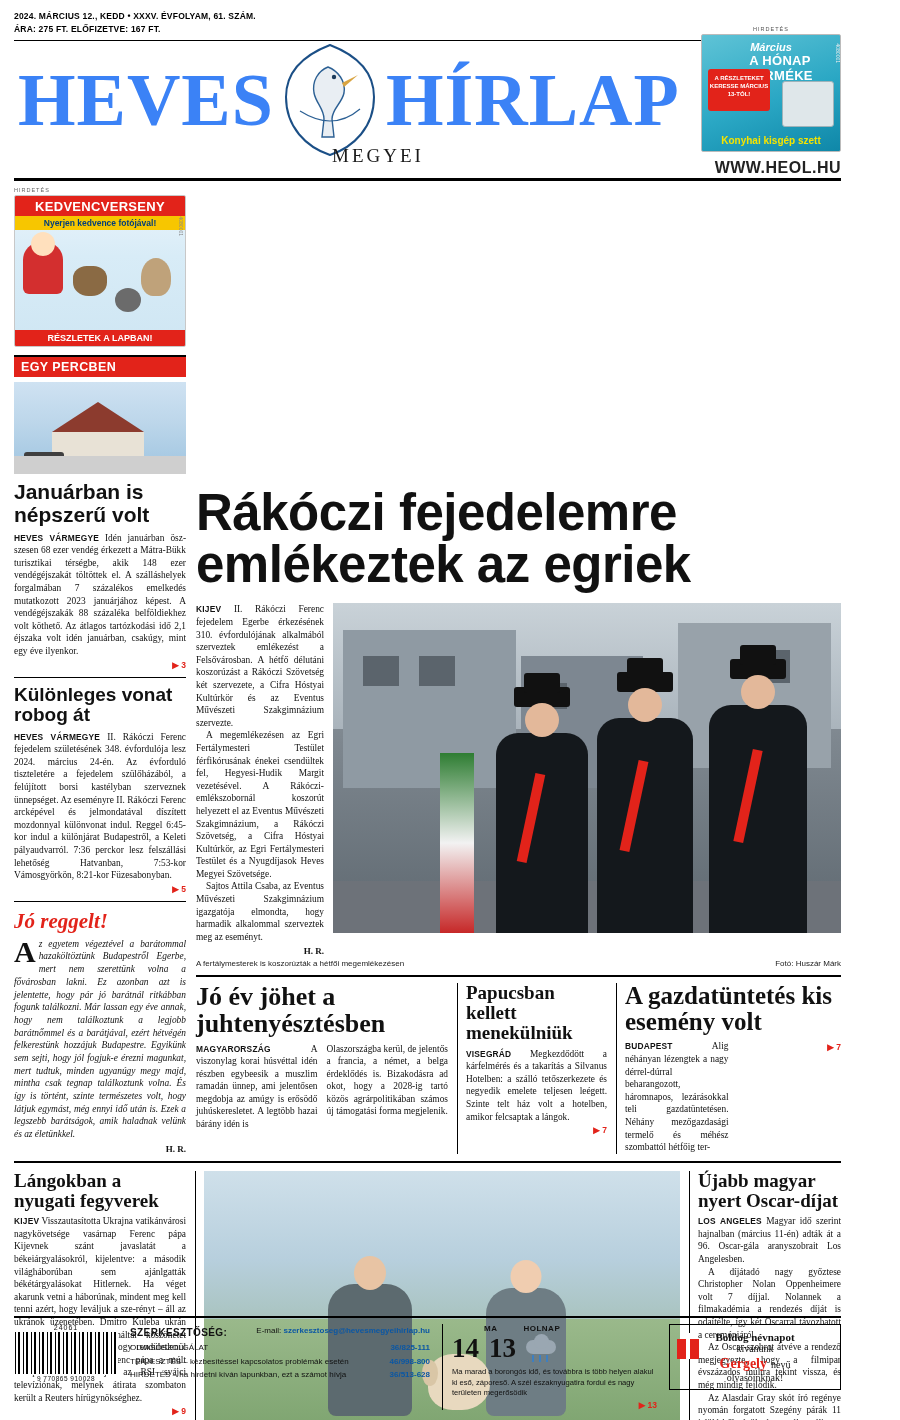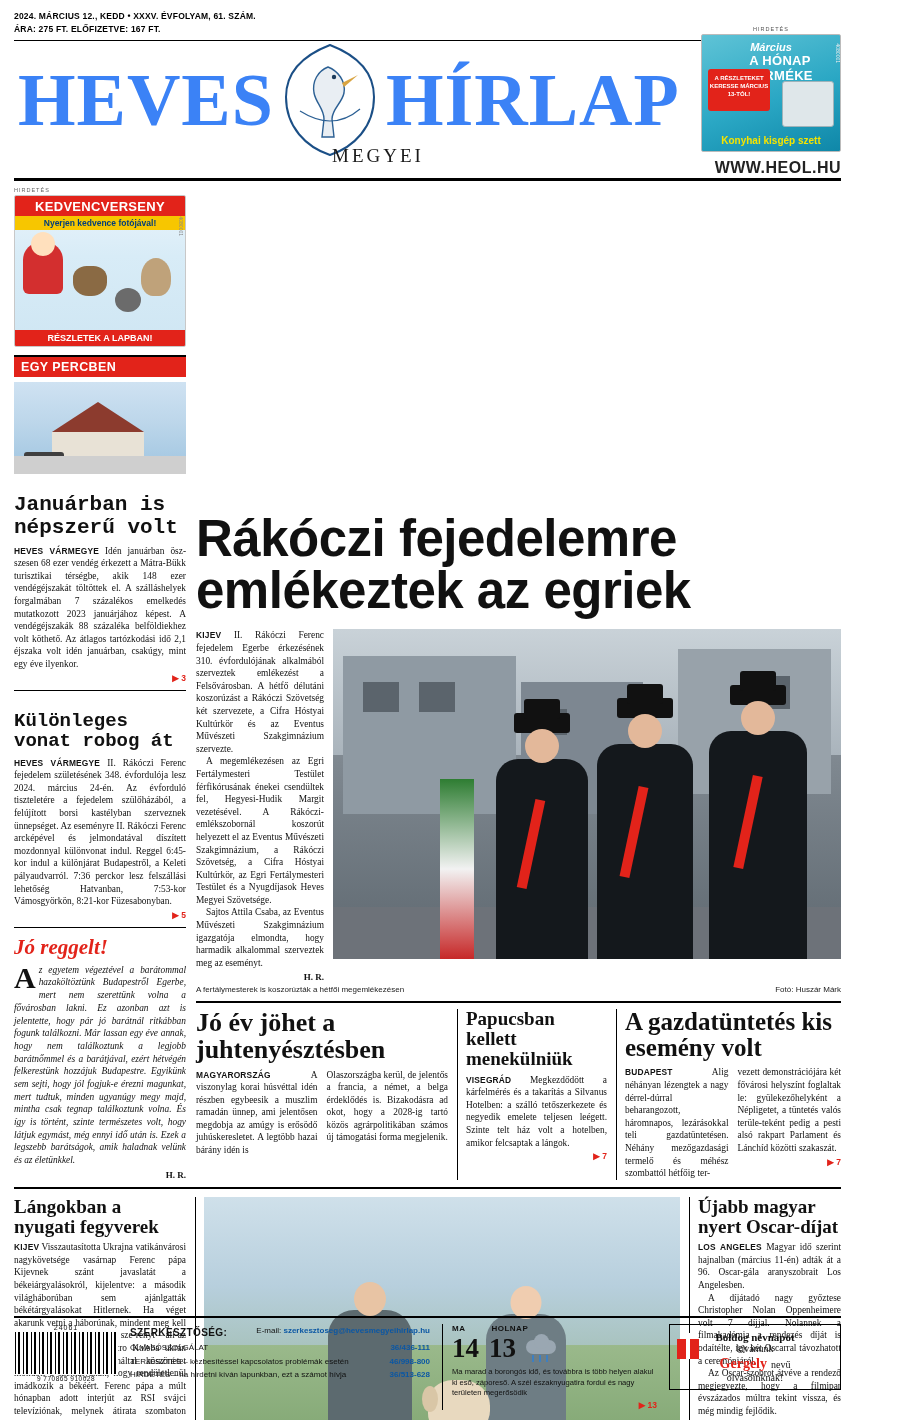--- a/index.html
+++ b/index.html
@@ -62,21 +62,21 @@
 
   
   .epb { margin-top:8px; border-top:2px solid #000; }
   .epb-head { background:#e2231a; color:#fff; font-family:"Liberation Sans", sans-serif; font-weight:bold; font-size:12.5px; padding:3px 7px; letter-spacing:.4px; display:inline-block; width:100%; }
   .epb-photo { height:92px; margin-top:5px; background:linear-gradient(180deg,#cfe2f2 0%,#bcd6ea 45%,#9ec4e0 100%); position:relative; overflow:hidden; }
   .epb-photo .roof { position:absolute; left:38px; top:20px; width:0; height:0; border-left:46px solid transparent; border-right:46px solid transparent; border-bottom:30px solid #8c3b2e; }
   .epb-photo .wall { position:absolute; left:38px; top:50px; width:92px; height:26px; background:#e8e2d6; }
   .epb-photo .ground { position:absolute; left:0; right:0; bottom:0; height:18px; background:#cfcfcf; }
   .epb-photo .cannon { position:absolute; left:10px; bottom:12px; width:40px; height:10px; background:#3f3f3f; border-radius:3px; }
 
-  .lead-title { font-family:Liberation Mono, monospace; font-weight:bold; font-size:21px; line-height:1.08; margin:20px 0 5px; }
+  .lead-title { font-family:Liberation Sans, sans-serif; font-weight:bold; font-size:21px; line-height:1.08; margin:7px 0 5px; }
   .lead-title.small { font-size:19px; }
   .body-txt { font-family:"Liberation Serif", serif; font-size:9.4px; line-height:1.34; text-align:justify; }
   .kicker { font-family:"Liberation Sans", sans-serif; font-weight:bold; font-size:8.4px; letter-spacing:.2px; }
   .pagelink { text-align:right; font-family:"Liberation Sans", sans-serif; font-size:8.5px; font-weight:bold; color:#e2231a; margin-top:2px; }
   .hr-thin { border-top:1px solid #000; margin:7px 0 0; }
   .hr-thick { border-top:2px solid #000; margin:7px 0 0; }
 
   .jo-reggelt { font-family:"Liberation Serif", serif; font-weight:bold; font-style:italic; font-size:21px; color:#e2231a; margin:7px 0 4px; }
   .dropcap-p { font-family:"Liberation Serif", serif; font-size:9.4px; line-height:1.35; text-align:justify; font-style:italic; }
   .dropcap-p:first-letter { font-size:30px; font-weight:bold; float:left; line-height:.82; padding:2px 3px 0 0; font-style:normal; }
@@ -130,21 +130,21 @@
   .bottom-strip { position:absolute; left:14px; right:14px; bottom:10px; border-top:2px solid #000; padding-top:6px; display:flex; gap:12px; align-items:flex-start; }
   .barcode { width:104px; }
   .barcode-num { font-family:"Liberation Sans", sans-serif; font-size:7px; text-align:center; letter-spacing:1px; }
   .bars { height:44px; background:repeating-linear-gradient(90deg,#000 0 1px, #fff 1px 3px, #000 3px 5px, #fff 5px 8px); border:1px solid #fff; }
   .barcode-bottom { font-family:"Liberation Sans", sans-serif; font-size:6.5px; text-align:center; letter-spacing:.5px; }
   .contact { flex:1; font-family:"Liberation Sans", sans-serif; font-size:8px; line-height:1.7; }
   .contact .hd { font-weight:bold; font-size:10px; letter-spacing:.4px; }
   .contact .row { display:flex; justify-content:space-between; gap:8px; }
   .contact .tel { font-weight:bold; color:#0b57a4; }
   .weather { width:215px; border-left:1px solid #000; padding-left:9px; font-family:"Liberation Sans", sans-serif; }
-  .weather-head { display:flex; gap:26px; font-size:8px; font-weight:bold; letter-spacing:.5px; }
+  .weather-head { display:flex; gap:26px; font-size:8px; font-weight:bold; letter-spacing:.5px;margin-left:32px; }
   .weather-temps { display:flex; gap:10px; align-items:center; }
   .temp { font-family:"Liberation Serif", serif; font-weight:bold; font-size:27px; }
   .wicon { width:34px; height:26px; position:relative; }
   .cloud { position:absolute; left:0; top:4px; width:30px; height:14px; background:#9aa7b2; border-radius:9px; }
   .cloud:after { content:""; position:absolute; left:8px; top:-6px; width:15px; height:15px; background:#9aa7b2; border-radius:50%; }
   .rain { position:absolute; left:6px; top:19px; width:2px; height:7px; background:#3d7fc1; }
   .rain.r2 { left:13px; }
   .rain.r3 { left:20px; }
   .weather-txt { font-size:7.6px; line-height:1.35; margin-top:3px; }
   .nameday { width:172px; border:1px solid #000; padding:6px 7px; text-align:center; font-family:"Liberation Serif", serif; position:relative; }
@@ -319,21 +319,20 @@
           <div class="pagelink">▶ <span>7</span></div>
         </div>
 
         <div class="tri-3 vrule">
           <div class="sub-head s2" style="font-size:25px">A gazdatüntetés kis esemény volt</div>
           <div style="display:flex; gap:9px;">
             <div class="body-txt" style="flex:1">
               <span class="kicker">BUDAPEST</span><span> Alig néhányan lézengtek a nagy dérrel-dúrral beharangozott, háromnapos, lezárásokkal teli gazdatüntetésen. Néhány mezőgazdasági termelő és méhész szombattól hétfőig ter-</span>
             </div>
             <div class="body-txt" style="flex:1">
-              <span>vezett demonstrációjára két fővárosi helyszínt foglaltak le: gyülekezőhelyként a Népligetet, a tüntetés valós terüle-teként pedig a pesti alsó rakpart Parlament és Lánchíd közötti szakaszát.</span>
               <div class="pagelink">▶ <span>7</span></div>
             </div>
           </div>
         </div>
       </div>
 
     </div>
   </div>
 
   <div class="hr-thick"></div>
@@ -389,21 +388,21 @@
     <div class="contact">
       <div class="row">
         <span class="hd">SZERKESZTŐSÉG:</span>
         <span>
           <span>E-mail:</span>
           <span style="color:#0b57a4;font-weight:bold">szerkesztoseg@hevesmegyeihirlap.hu</span>
         </span>
       </div>
       <div class="row">
         <span>OLVASÓSZOLGÁLAT</span>
-        <span class="tel">36/436-111</span>
+        <span class="tel">36/825-111</span>
       </div>
       <div class="row">
         <span>TERJESZTÉS – kézbesítéssel kapcsolatos problémák esetén</span>
         <span class="tel">46/998-800</span>
       </div>
       <div class="row">
         <span>HIRDETÉS – ha hirdetni kíván lapunkban, ezt a számot hívja</span>
         <span class="tel">36/513-628</span>
       </div>
     </div>

